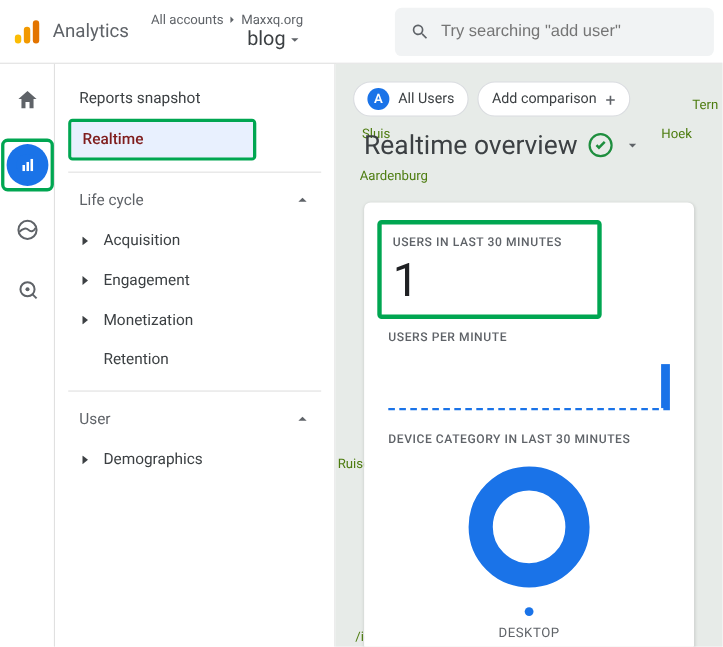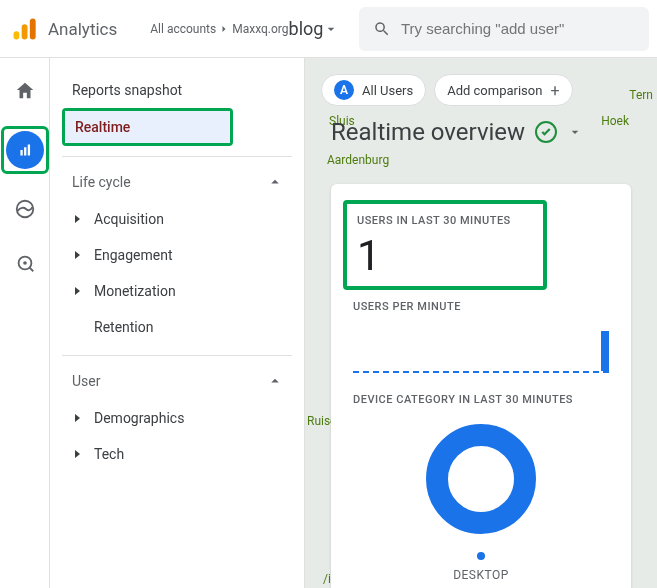--- a/index.html
+++ b/index.html
@@ -2,21 +2,21 @@
 <html><head>
 <meta charset="utf-8">
 <style>
   * { box-sizing: border-box; margin: 0; padding: 0; }
   body { font-family: 'Google Sans', Roboto, Arial, sans-serif; width: 657px; height: 588px; overflow: hidden; position: relative; background: #fff; }
 
   .topbar { height: 58px; border-bottom: 1px solid #e0e0e0; display: flex; align-items: center; padding: 0 8px 0 10px; }
   .brand { display: flex; align-items: center; }
   .brand-logo { width: 28px; height: 28px; margin-right: 10px; }
   .brand-name { font-size: 17px; color: #5f6368; font-weight: 400; }
-  .account-block { margin-left: 33px; display: flex; flex-direction: row; font-size: 12px; }
+  .account-block { margin-left: 20px; display: flex; flex-direction: column; font-size: 12px; }
   .account-top { color: #5f6368; font-size: 12px; display: flex; align-items: center; gap: 2px; }
   .account-main { display: flex; align-items: center; color: #3c4043; font-size: 18px; justify-content: flex-end; }
   .account-main svg { width: 16px; height: 16px; fill:#5f6368; }
   .searchbar { flex: 0 0 290px; margin-left: auto; background: #f1f3f4; height: 44px; border-radius: 6px; display: flex; align-items: center; padding: 0 14px; color: #5f6368; }
   .searchbar input { border: none; background: transparent; font-size: 15px; color: #5f6368; outline: none; width: 100%; }
   .searchbar svg { width: 20px; height: 20px; fill:#5f6368; margin-right:10px; }
 
   .body { display: flex; height: calc(588px - 58px); }
   .rail { width: 50px; border-right: 1px solid #e0e0e0; display: flex; flex-direction: column; align-items: center; padding-top: 14px; gap: 16px; }
   .rail-item { width: 38px; height: 38px; display:flex; align-items:center; justify-content:center; border-radius:50%; cursor:pointer; }
@@ -183,28 +183,20 @@
         </svg>
     </div>
     <div class="sub-item">
         <span class="caret">
           <svg viewBox="0 0 8 8">
             <path d="M2 0l5 4-5 4z"></path>
           </svg>
         </span>
         <span class="lbl">Demographics</span>
       </div>
-    <div class="sub-item">
-        <span class="caret">
-          <svg viewBox="0 0 8 8">
-            <path d="M2 0l5 4-5 4z"></path>
-          </svg>
-        </span>
-        <span class="lbl">Tech</span>
-      </div>
   </div>
 
   <div class="main">
     <div class="map-bg">
       <span class="map-label" style="top:56px; left:24px;">Sluis</span>
       <span class="map-label" style="top:95px; left:22px;">Aardenburg</span>
       <span class="map-label" style="top:56px; right:28px;">Hoek</span>
       <span class="map-label" style="top:30px; right:4px;">Tern</span>
       <span class="map-label" style="top:356px; left:2px;">Ruise</span>
       <span class="map-label" style="bottom:2px; left:18px;">/ielsbek</span>

